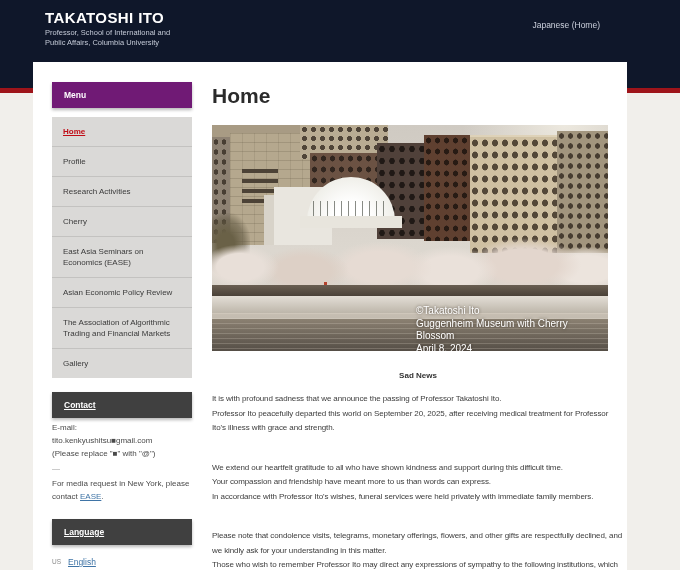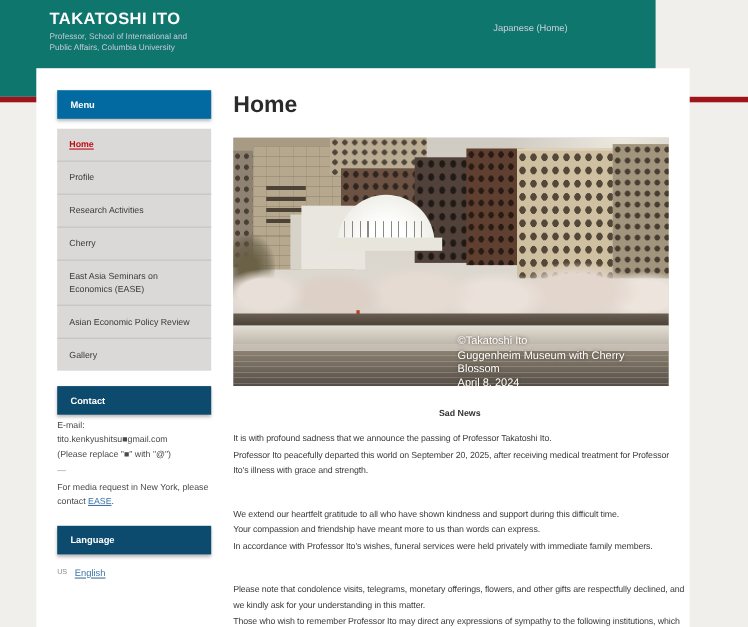--- a/index.html
+++ b/index.html
@@ -5,40 +5,40 @@
   * { margin:0; padding:0; box-sizing:border-box; }
   html,body { width:680px; height:570px; overflow:hidden; }
   body {
     font-family:"Liberation Sans", sans-serif;
     background:#f1efeb;
     position:relative;
     color:#3c3c3c;
   }
 
   
-  .top-band { position:absolute; top:0; left:0; width:596px; height:88px; background:#0f766e; }
+  .top-band { position:absolute; top:0; left:0; width:680px; height:88px; background:#0f172a; }
   .red-band { position:absolute; top:88px; left:0; width:680px; height:5px; background:#9e141a; }
 
   .site-title { position:absolute; left:45px; top:9px; color:#ffffff; font-size:15px; font-weight:bold; letter-spacing:0.4px; cursor:pointer; }
   .site-subtitle { position:absolute; left:45px; top:28px; color:#c3c9d6; font-size:7.5px; line-height:10px; white-space:pre-line; }
   .lang-link { position:absolute; right:80px; top:20px; color:#ccd1dd; font-size:8.5px; cursor:pointer; }
 
   
   .card {
     position:absolute; left:33px; top:62px; width:594px; height:560px;
     background:#ffffff; z-index:2;
   }
 
   
   .sidebar { position:absolute; left:19px; top:20px; width:140px; }
   .side-header {
-    background:#0369a1; color:#fff; font-size:8.5px; font-weight:bold;
+    background:#701a75; color:#fff; font-size:8.5px; font-weight:bold;
     padding:8px 12px; box-shadow:0 2px 3px rgba(0,0,0,.28);
   }
-  .side-header.bright { background:#0c4a6e; }
+  .side-header.bright { background:#404040;text-decoration:underline; }
   .menu-list { background:#dad9d7; margin-top:9px; list-style:none; }
   .menu-list li {
     padding:9px 11px; font-size:8px; line-height:11px; color:#3a3a3a;
     border-bottom:1px solid #c3c2c0; cursor:pointer;
   }
   .menu-list li:last-child { border-bottom:none; }
   .menu-list li.active { color:#c00c16; font-weight:bold; text-decoration:underline; }
 
   .contact-block { margin-top:14px; }
   .contact-body { margin-top:3px; font-size:8px; line-height:13px; color:#4a4a4a; }
@@ -136,20 +136,21 @@
 
   <div class="sidebar">
     <div class="side-header">Menu</div>
     <ul class="menu-list">
       <li class="active">Home</li>
       <li>Profile</li>
       <li>Research Activities</li>
       <li>Cherry</li>
       <li>East Asia Seminars on Economics (EASE)</li>
       <li>Asian Economic Policy Review</li>
+      <li>The Association of Algorithmic Trading and Financial Markets</li>
       <li>Gallery</li>
     </ul>
 
     <div class="contact-block">
       <div class="side-header bright">Contact</div>
       <div class="contact-body">
         <span>E-mail:</span><br>
         <span>tito.kenkyushitsu■gmail.com</span><br>
         <span>(Please replace "■" with "@")</span>
         <span class="divider-dash">—</span>

